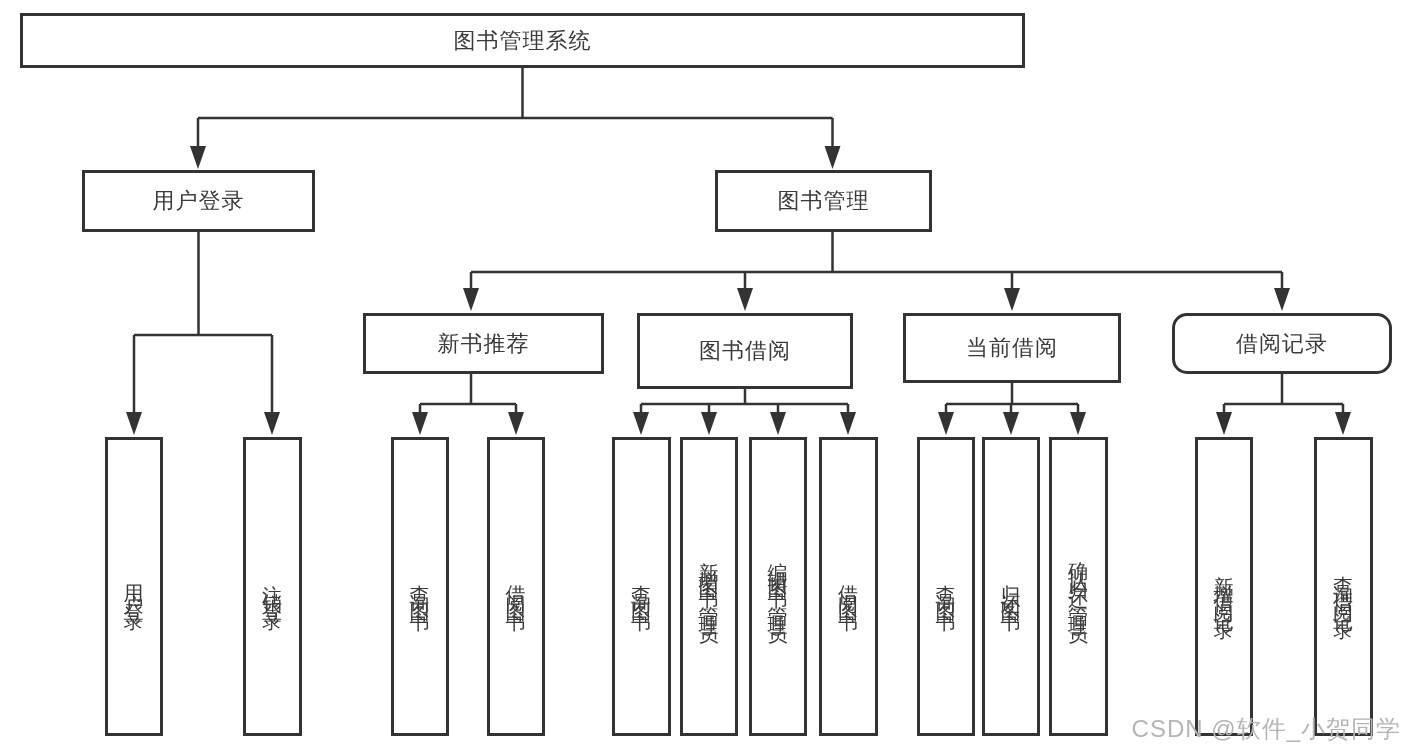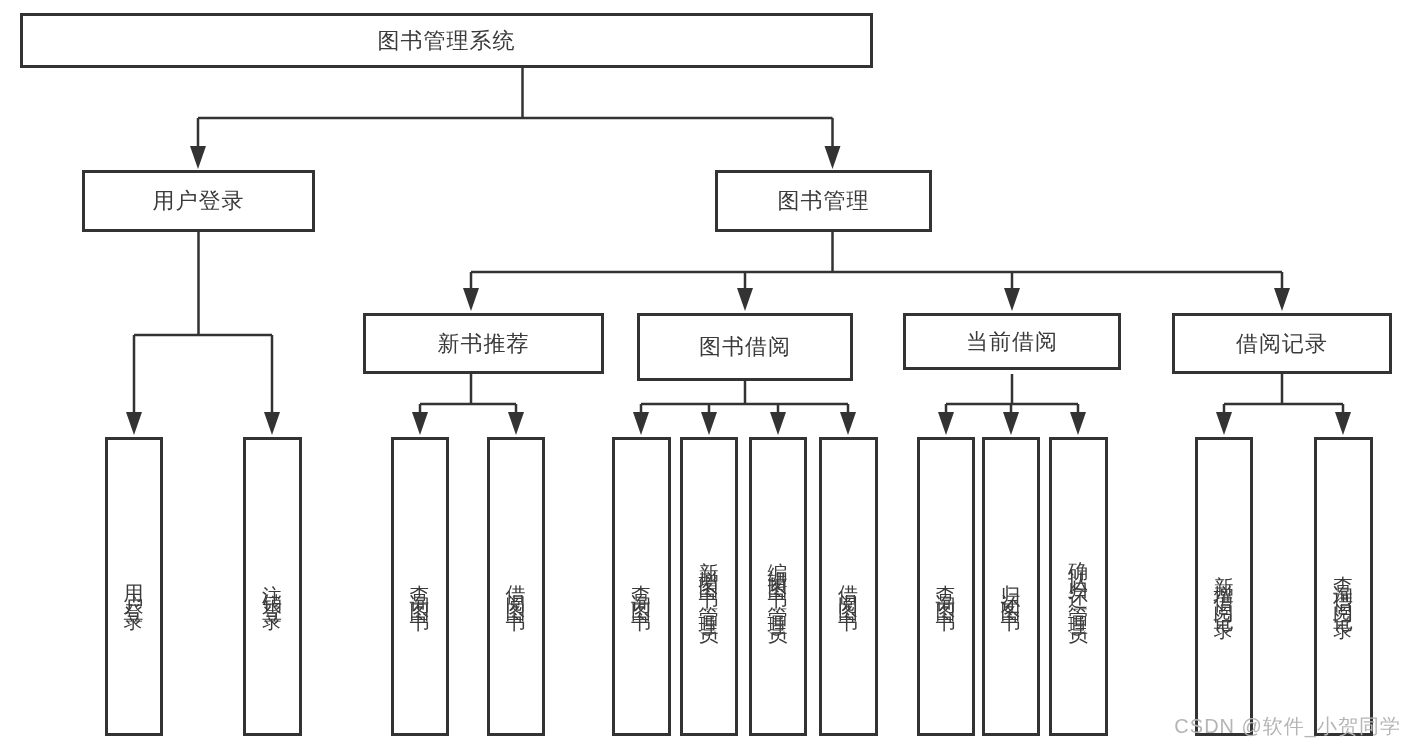--- a/index.html
+++ b/index.html
@@ -36,21 +36,21 @@
     font-size: 20px;
     writing-mode: vertical-rl;
     text-orientation: mixed;
     letter-spacing: 9px;
     line-height: 1;
   }
   .vbox span { display: block; }
   .watermark {
     position: absolute;
     top: 713px; right: 4px;
-    font-size: 20px;
+    font-size: 24px;
     color: #b5b5b5;
     letter-spacing: 1px;
     white-space: nowrap;
   }
 </style>
 </head>
 <body>
 
 <div class="canvas">
 
@@ -83,41 +83,41 @@
     <path d="M1012 374 V404 M946 404 H1078 M946 404 V414 M1011 404 V414 M1078 404 V414"></path>
     <polygon points="938,412 954,412 946,435"></polygon>
     <polygon points="1003,412 1019,412 1011,435"></polygon>
     <polygon points="1070,412 1086,412 1078,435"></polygon>
 
     <path d="M1282 374 V404 M1224 404 H1343 M1224 404 V414 M1343 404 V414"></path>
     <polygon points="1216,412 1232,412 1224,435"></polygon>
     <polygon points="1335,412 1351,412 1343,435"></polygon>
   </svg>
 
-  <div class="box hbox" style="left:20px; top:13px; width:853px; height:55px;">
+  <div class="box hbox" style="left:20px; top:13px; width:1005px; height:55px;">
     <span>图书管理系统</span>
   </div>
 
   <div class="box hbox" style="left:82px; top:170px; width:233px; height:62px;">
     <span>用户登录</span>
   </div>
   <div class="box hbox" style="left:715px; top:170px; width:217px; height:62px;">
     <span>图书管理</span>
   </div>
 
   <div class="box hbox" style="left:363px; top:313px; width:241px; height:61px;">
     <span>新书推荐</span>
   </div>
-  <div class="box hbox" style="left:637px; top:313px; width:216px; height:68px;">
+  <div class="box hbox" style="left:637px; top:313px; width:216px; height:76px;">
     <span>图书借阅</span>
   </div>
-  <div class="box hbox" style="left:903px; top:313px; width:218px; height:57px;">
+  <div class="box hbox" style="left:903px; top:313px; width:218px; height:70px;">
     <span>当前借阅</span>
   </div>
-  <div class="box hbox" style="left:1172px; top:313px; width:220px; height:61px;">
+  <div class="box hbox" style="left:1172px; top:313px; width:220px; height:61px;border-radius:15px;">
     <span>借阅记录</span>
   </div>
 
   <div class="box vbox" style="left:105px; top:437px; width:58px; height:299px;">
     <span>用户登录</span>
   </div>
   <div class="box vbox" style="left:243px; top:437px; width:59px; height:299px;">
     <span>注销登录</span>
   </div>
 

